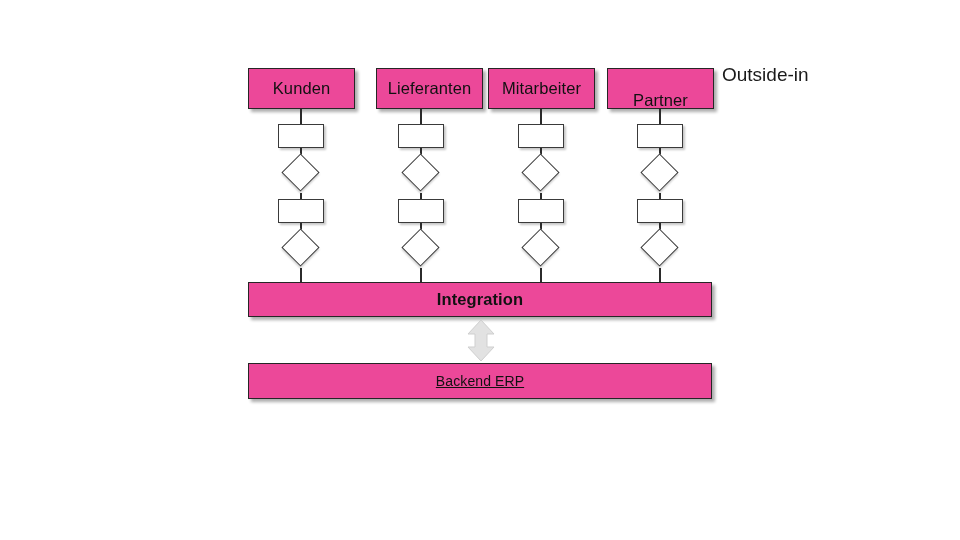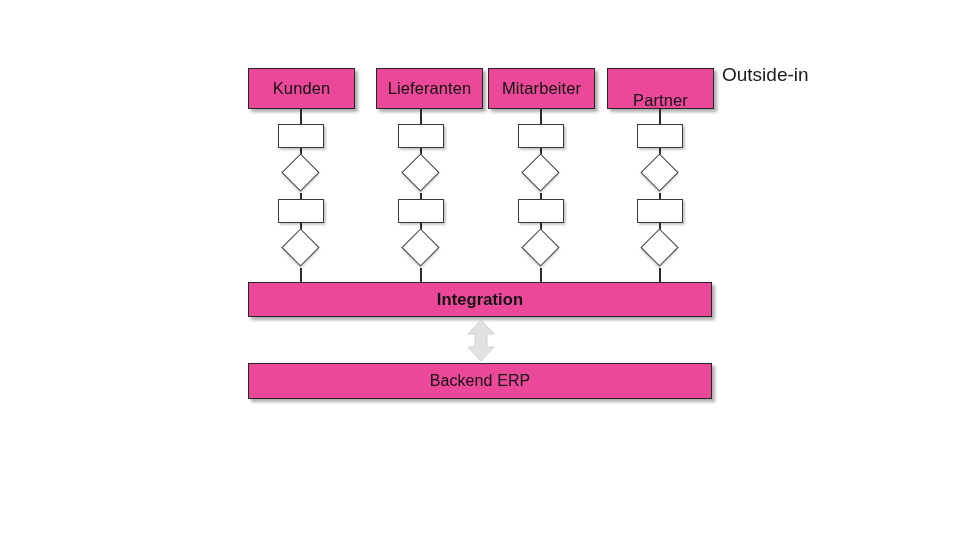--- a/index.html
+++ b/index.html
@@ -49,22 +49,23 @@
     width: 464px;
     height: 35px;
     font-size: 16.5px;
     font-weight: bold;
   }
   .bar-backend {
     left: 248px;
     top: 363px;
     width: 464px;
     height: 36px;
-    font-size: 16px;
+    font-size: 14px;
     font-weight: normal;
+    text-decoration: underline;
   }
 
   
   .proc-rect {
     position: absolute;
     width: 46px;
     height: 24px;
     background: #ffffff;
     border: 1.3px solid #3a3a3a;
     box-sizing: border-box;

